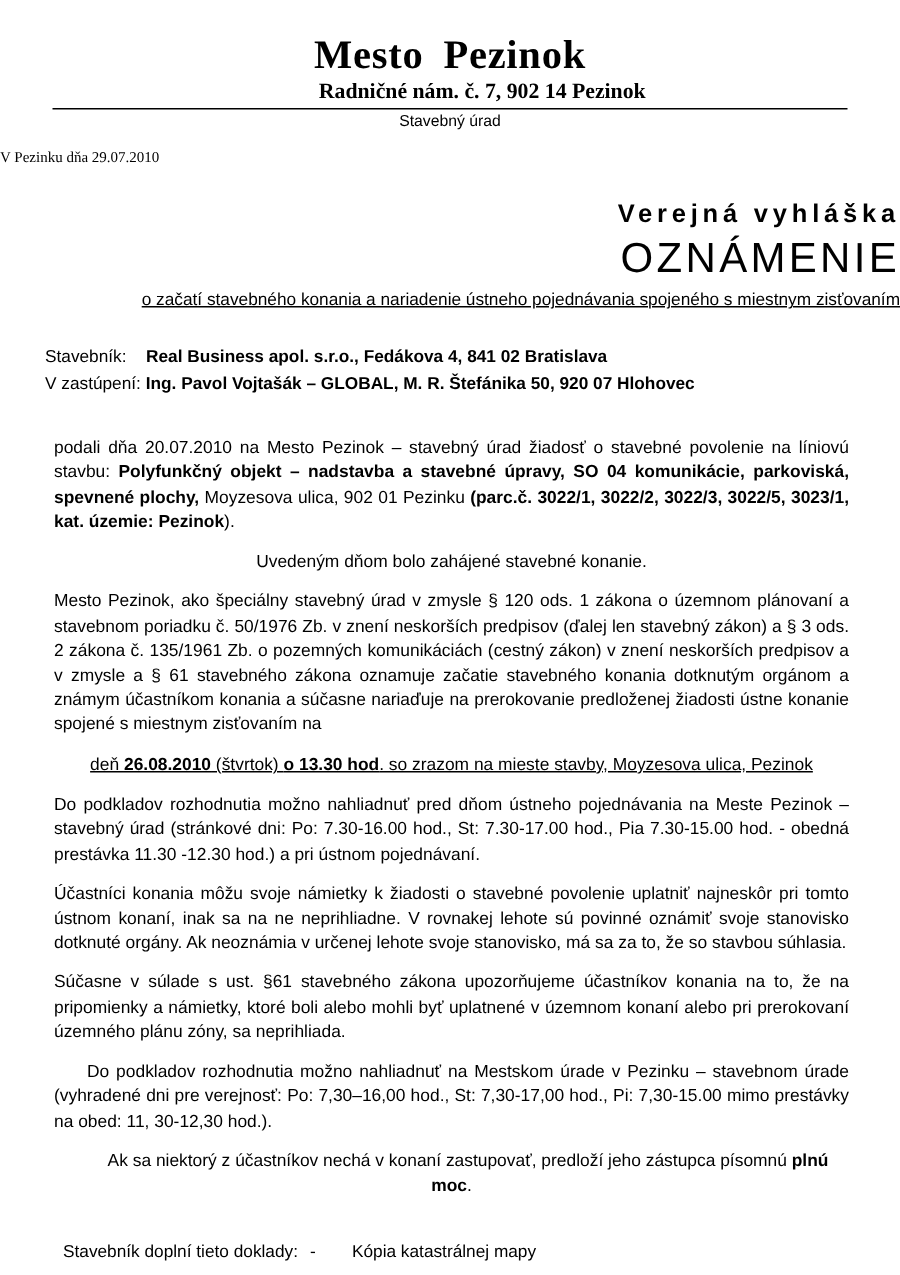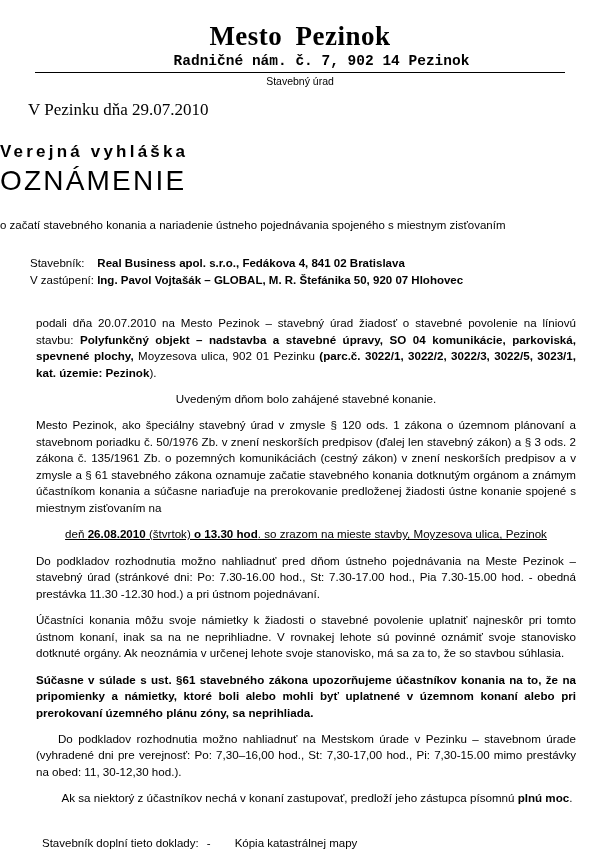--- a/index.html
+++ b/index.html
@@ -30,21 +30,21 @@
   }
   .masthead-title {
     font-family: "Liberation Serif", serif;
     font-weight: bold;
     font-size: 27px;
     letter-spacing: 0.5px;
     line-height: 1.05;
     word-spacing: 6px;
   }
   .masthead-address {
-    font-family: Liberation Mono, monospace;
+    font-family: Liberation Serif, serif;
     font-weight: bold;
     font-size: 14.5px;
     line-height: 1.2;
     margin-top: 3px;
     padding-left: 43px;
   }
   .masthead-rule {
     width: 530px;
     margin: 1px auto 0 auto;
     border-top: 1px solid #000;
@@ -53,76 +53,77 @@
   .masthead-dept {
     font-family: Liberation Sans, sans-serif;
     font-size: 10.5px;
     margin-top: 2px;
     line-height: 1.2;
   }
 
   
   .refblock {
     font-family: "Liberation Serif", serif;
-    font-size: 17px;
+    font-size: 10px;
     line-height: 1.32;
     margin-top: 12px;
-    padding-left: 28px;
+    padding-left: 0;
   }
 
   
   .notice {
-    text-align: left;
+    text-align: right;
     margin-top: 19px;
   }
   .notice-kind {
     font-weight: bold;
     font-size: 17px;
     letter-spacing: 3.2px;
     line-height: 1.25;
   }
   .notice-main {
     font-size: 28px;
     letter-spacing: 2.2px;
     line-height: 1.2;
     margin-top: 2px;
   }
   .notice-sub {
     font-size: 11.5px;
     line-height: 1.3;
-    margin-top: 20px;
+    margin-top: 5px;
+    text-decoration: underline;
   }
 
   
   .parties {
     margin-top: 22px;
     padding-left: 30px;
     font-size: 11.5px;
     line-height: 1.55;
   }
   .party-row { white-space: nowrap; }
   .party-label { font-weight: normal; }
   .party-value { font-weight: bold; }
   .party-gap { display: inline-block; width: 13px; }
 
   
   .body-wrap {
     margin-top: 25px;
     padding-left: 36px;
-    padding-right: 24px;
+    padding-right: 34px;
     font-size: 11.6px;
   }
   p.para {
     margin: 0 0 10px 0;
     text-align: justify;
     line-height: 1.42;
   }
   p.nojust { text-align: center; }
   .b { font-weight: bold; }
-  p.allbold { font-weight: bold; }
+  p.allbold { font-weight: normal; }
   p.indent { text-indent: 22px; }
 
   .dateline {
     margin: 0 0 10px 0;
     text-align: center;
     line-height: 1.45;
   }
   .dateline .u {
     text-decoration: underline;
   }

